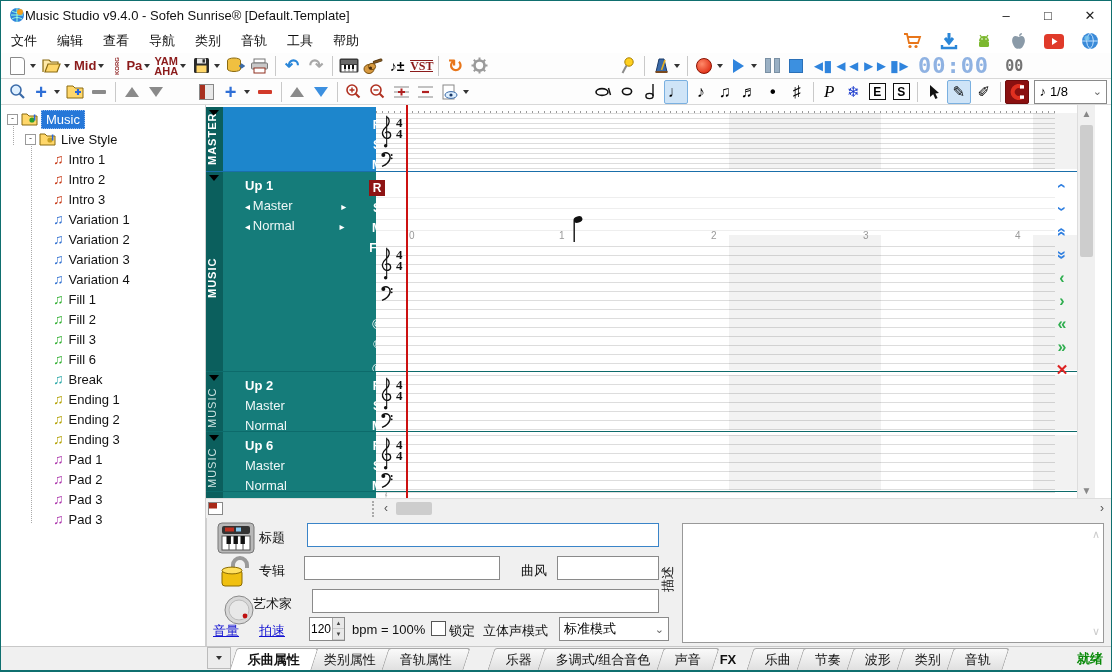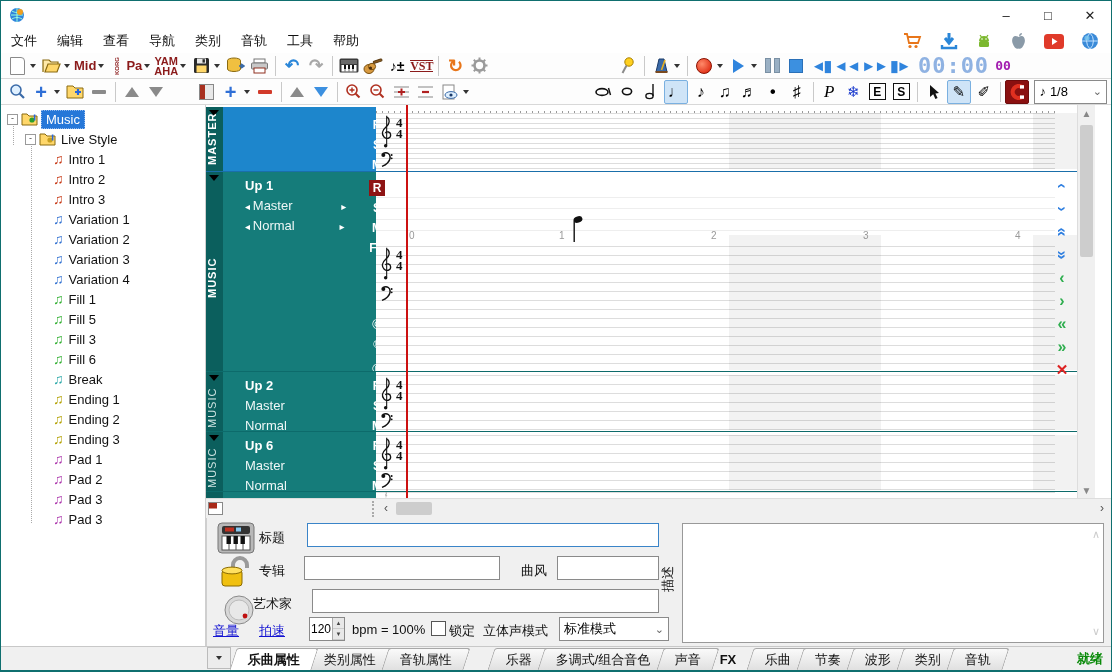--- a/index.html
+++ b/index.html
@@ -19,21 +19,21 @@
   .tb1{top:52px;}
   .tb2{top:78px;}
   .tbtn{height:22px;min-width:22px;display:flex;align-items:center;justify-content:center;border-radius:2px;margin:0 1px;font-size:14px;}
   .tbtn.sel{background:#cfe4f7;border:1px solid #7ab0e0;}
   .tbtn.darksel{background:#8a1010;border:1px solid #6d0c0c;}
   .dd{width:0;height:0;border-left:3.5px solid transparent;border-right:3.5px solid transparent;border-top:4px solid #333;margin:0 3px 0 1px;}
   .vsep{width:1px;height:20px;background:#c9c9c9;margin:0 4px;}
   .redtext{color:#8b1a1a;font-weight:bold;font-size:11px;line-height:10px;text-align:center;}
   .clock{font-family:"DejaVu Sans Mono",monospace;font-weight:bold;display:flex;align-items:center;margin-left:6px;}
   .clock-main{font-size:22px;color:#8fb2e2;letter-spacing:1px;}
-  .clock-frac{font-size:13px;color:#a21caf;margin-left:6px;}
+  .clock-frac{font-size:15px;color:#737373;margin-left:16px;}
   .boxletter{border:1.5px solid #111;font-size:12px;font-weight:bold;width:15px;height:15px;display:flex;align-items:center;justify-content:center;}
   .combo{height:22px;border:1px solid #8a8a8a;background:#fff;display:flex;align-items:center;padding:0 4px;font-size:13px;gap:4px;}
   .combo .chev{margin-left:auto;color:#666;font-size:11px;}
   
   .tri{width:0;height:0;display:inline-block;}
   .play-tri{border-top:7px solid transparent;border-bottom:7px solid transparent;border-left:11px solid #2f84dd;}
   .pausebars{display:flex;gap:3px;}
   .pausebars i{display:block;width:4px;height:13px;background:#9ab0c4;border:1px solid #7a90a4;}
   .stopsq{width:12px;height:12px;background:#3c90e0;border:1px solid #2a70b8;}
   .navblue{color:#2f84dd;font-weight:bold;font-size:15px;letter-spacing:-2px;}
@@ -117,20 +117,21 @@
 <body>
 
 <div id="win">
 
   <div class="titlebar">
     <svg class="abs" style="left:8px;top:6px" width="16" height="16" viewBox="0 0 16 16">
       <circle cx="8" cy="8" r="7" fill="#2f84dd"></circle>
         <path d="M2 8 H14 M8 1 V15 M3 4 C6 6 10 6 13 4 M3 12 C6 10 10 10 13 12" stroke="#9fd" stroke-width="1" fill="none"></path>
       <circle cx="11" cy="5" r="3" fill="#f0a020"></circle>
     </svg>
+    <span class="title-text" style="margin-left:24px">Music Studio v9.4.0 - Sofeh Sunrise®  [Default.Template]</span>
     <div class="wincontrols">
       <span class="winbtn">–</span>
       <span class="winbtn">□</span>
       <span class="winbtn">✕</span>
     </div>
   </div>
 
   <div class="menubar">
     <div style="display:flex">
         <div class="menu-item">文件</div>
@@ -497,21 +498,21 @@
         <div class="trow" style="top: 164px; left: 52px;">
           <span class="notepair" style="color: rgb(47, 111, 208);">♫</span>
           <span>Variation 4</span>
         </div>
         <div class="trow" style="top: 184px; left: 52px;">
           <span class="notepair" style="color: rgb(47, 174, 47);">♫</span>
           <span>Fill 1</span>
         </div>
         <div class="trow" style="top: 204px; left: 52px;">
           <span class="notepair" style="color: rgb(47, 174, 47);">♫</span>
-          <span>Fill 5</span>
+          <span>Fill 2</span>
         </div>
         <div class="trow" style="top: 224px; left: 52px;">
           <span class="notepair" style="color: rgb(47, 174, 47);">♫</span>
           <span>Fill 3</span>
         </div>
         <div class="trow" style="top: 244px; left: 52px;">
           <span class="notepair" style="color: rgb(47, 174, 47);">♫</span>
           <span>Fill 6</span>
         </div>
         <div class="trow" style="top: 264px; left: 52px;">

